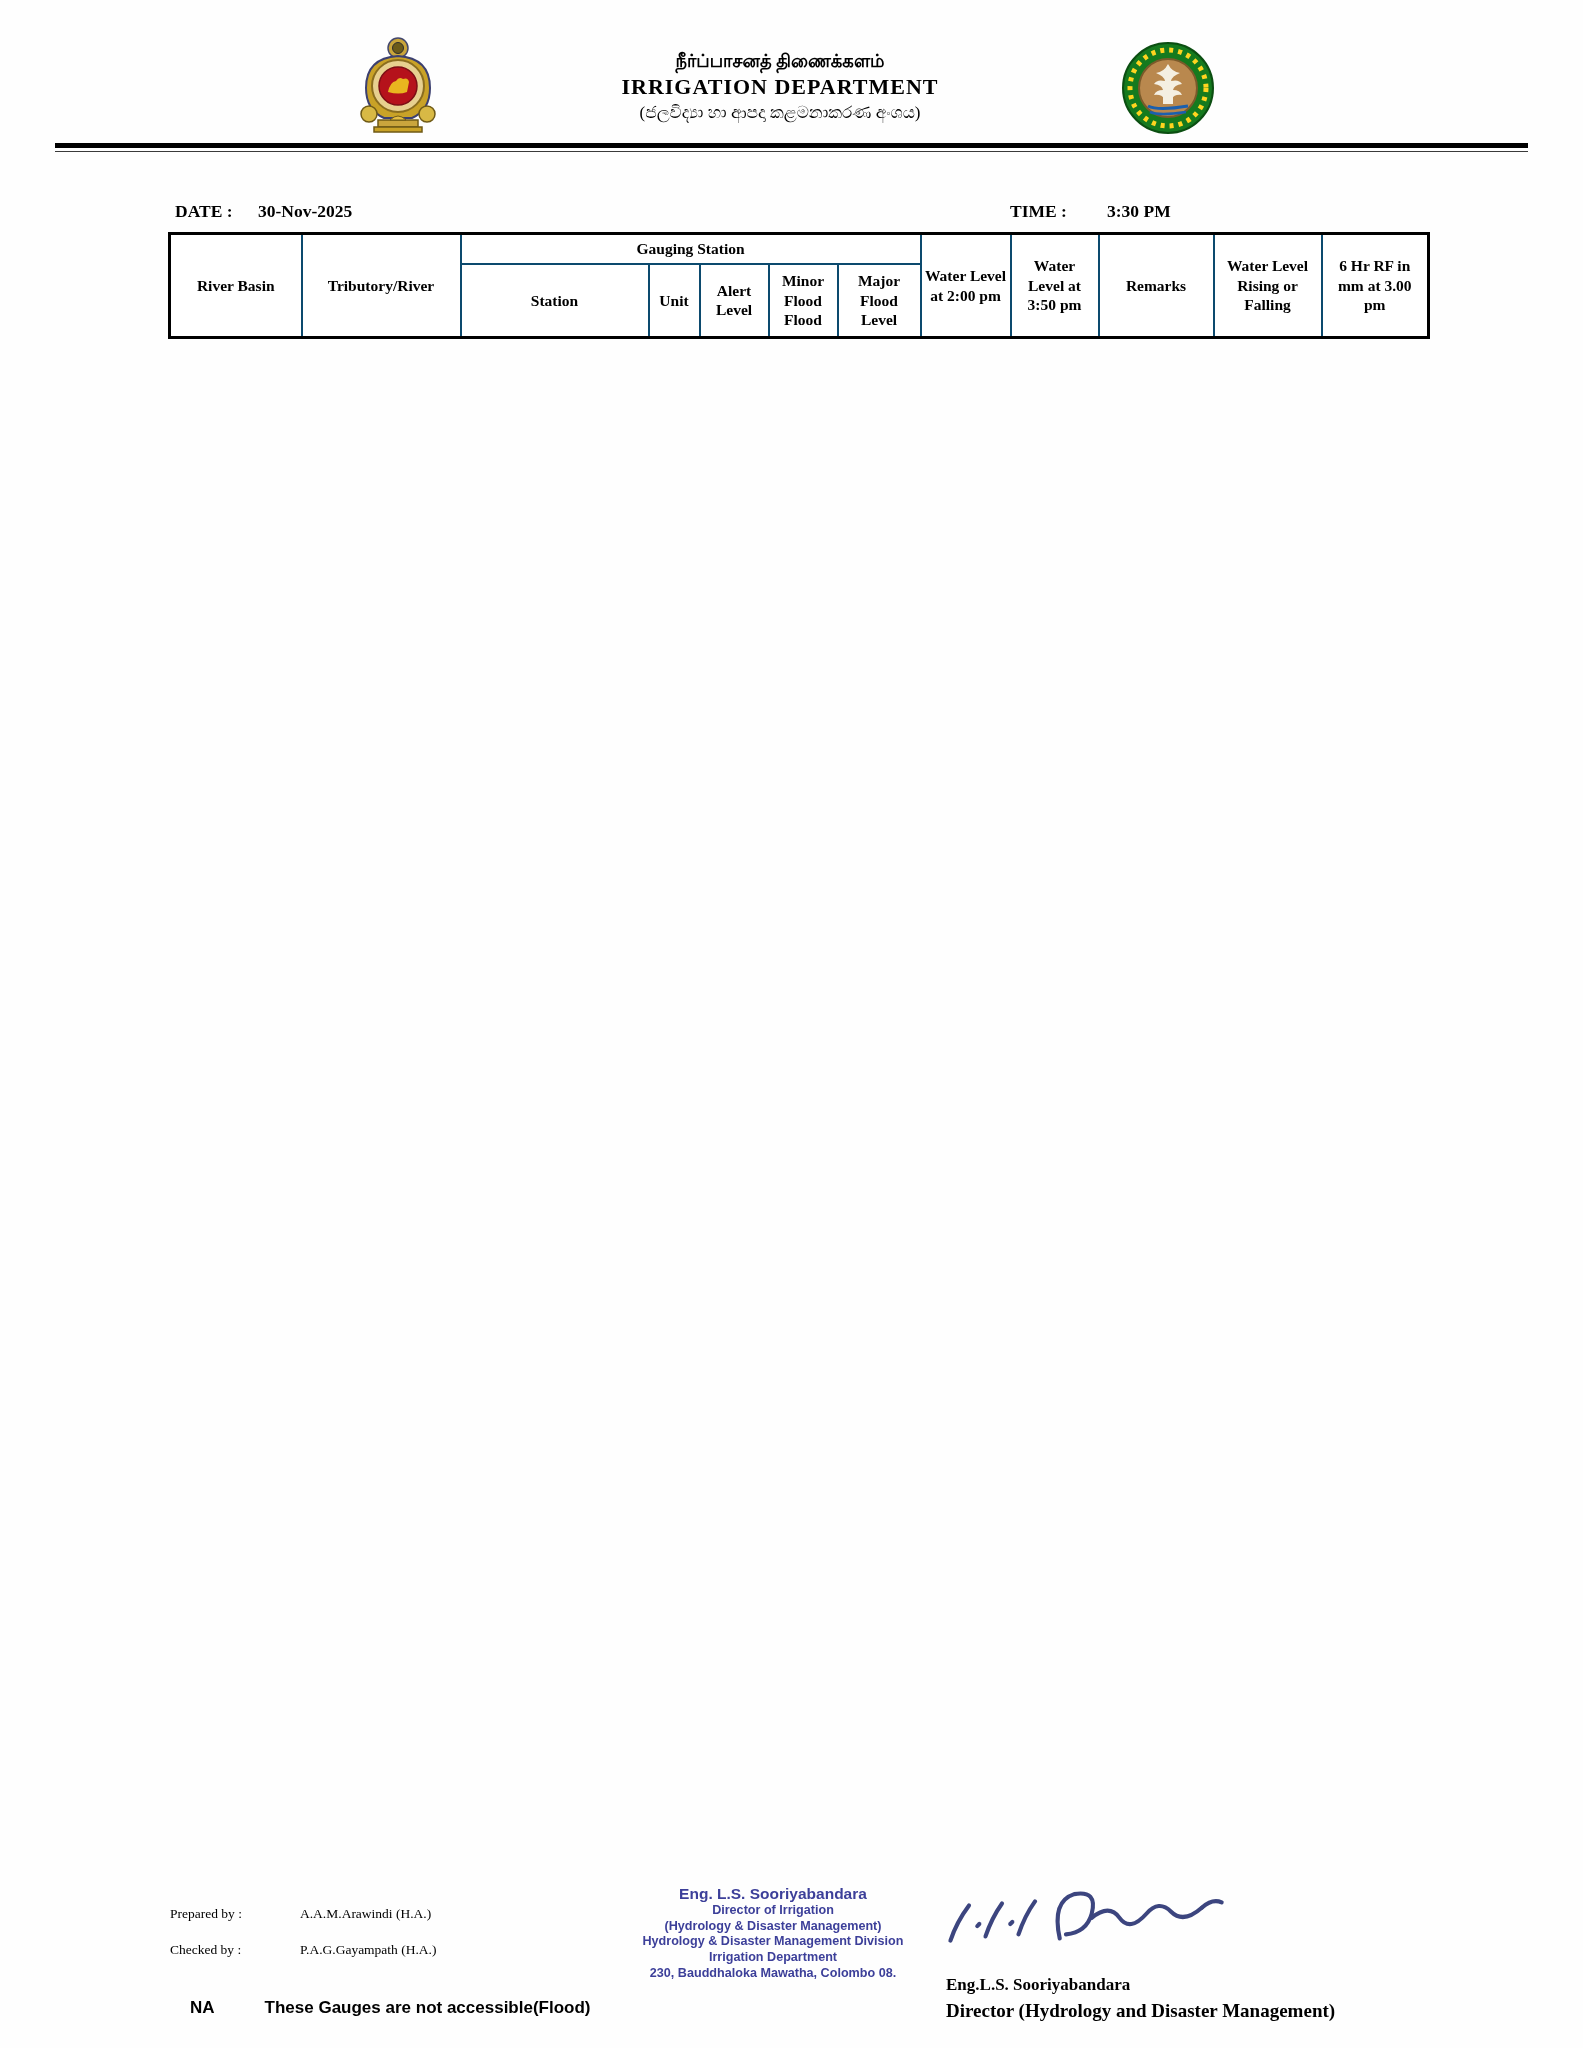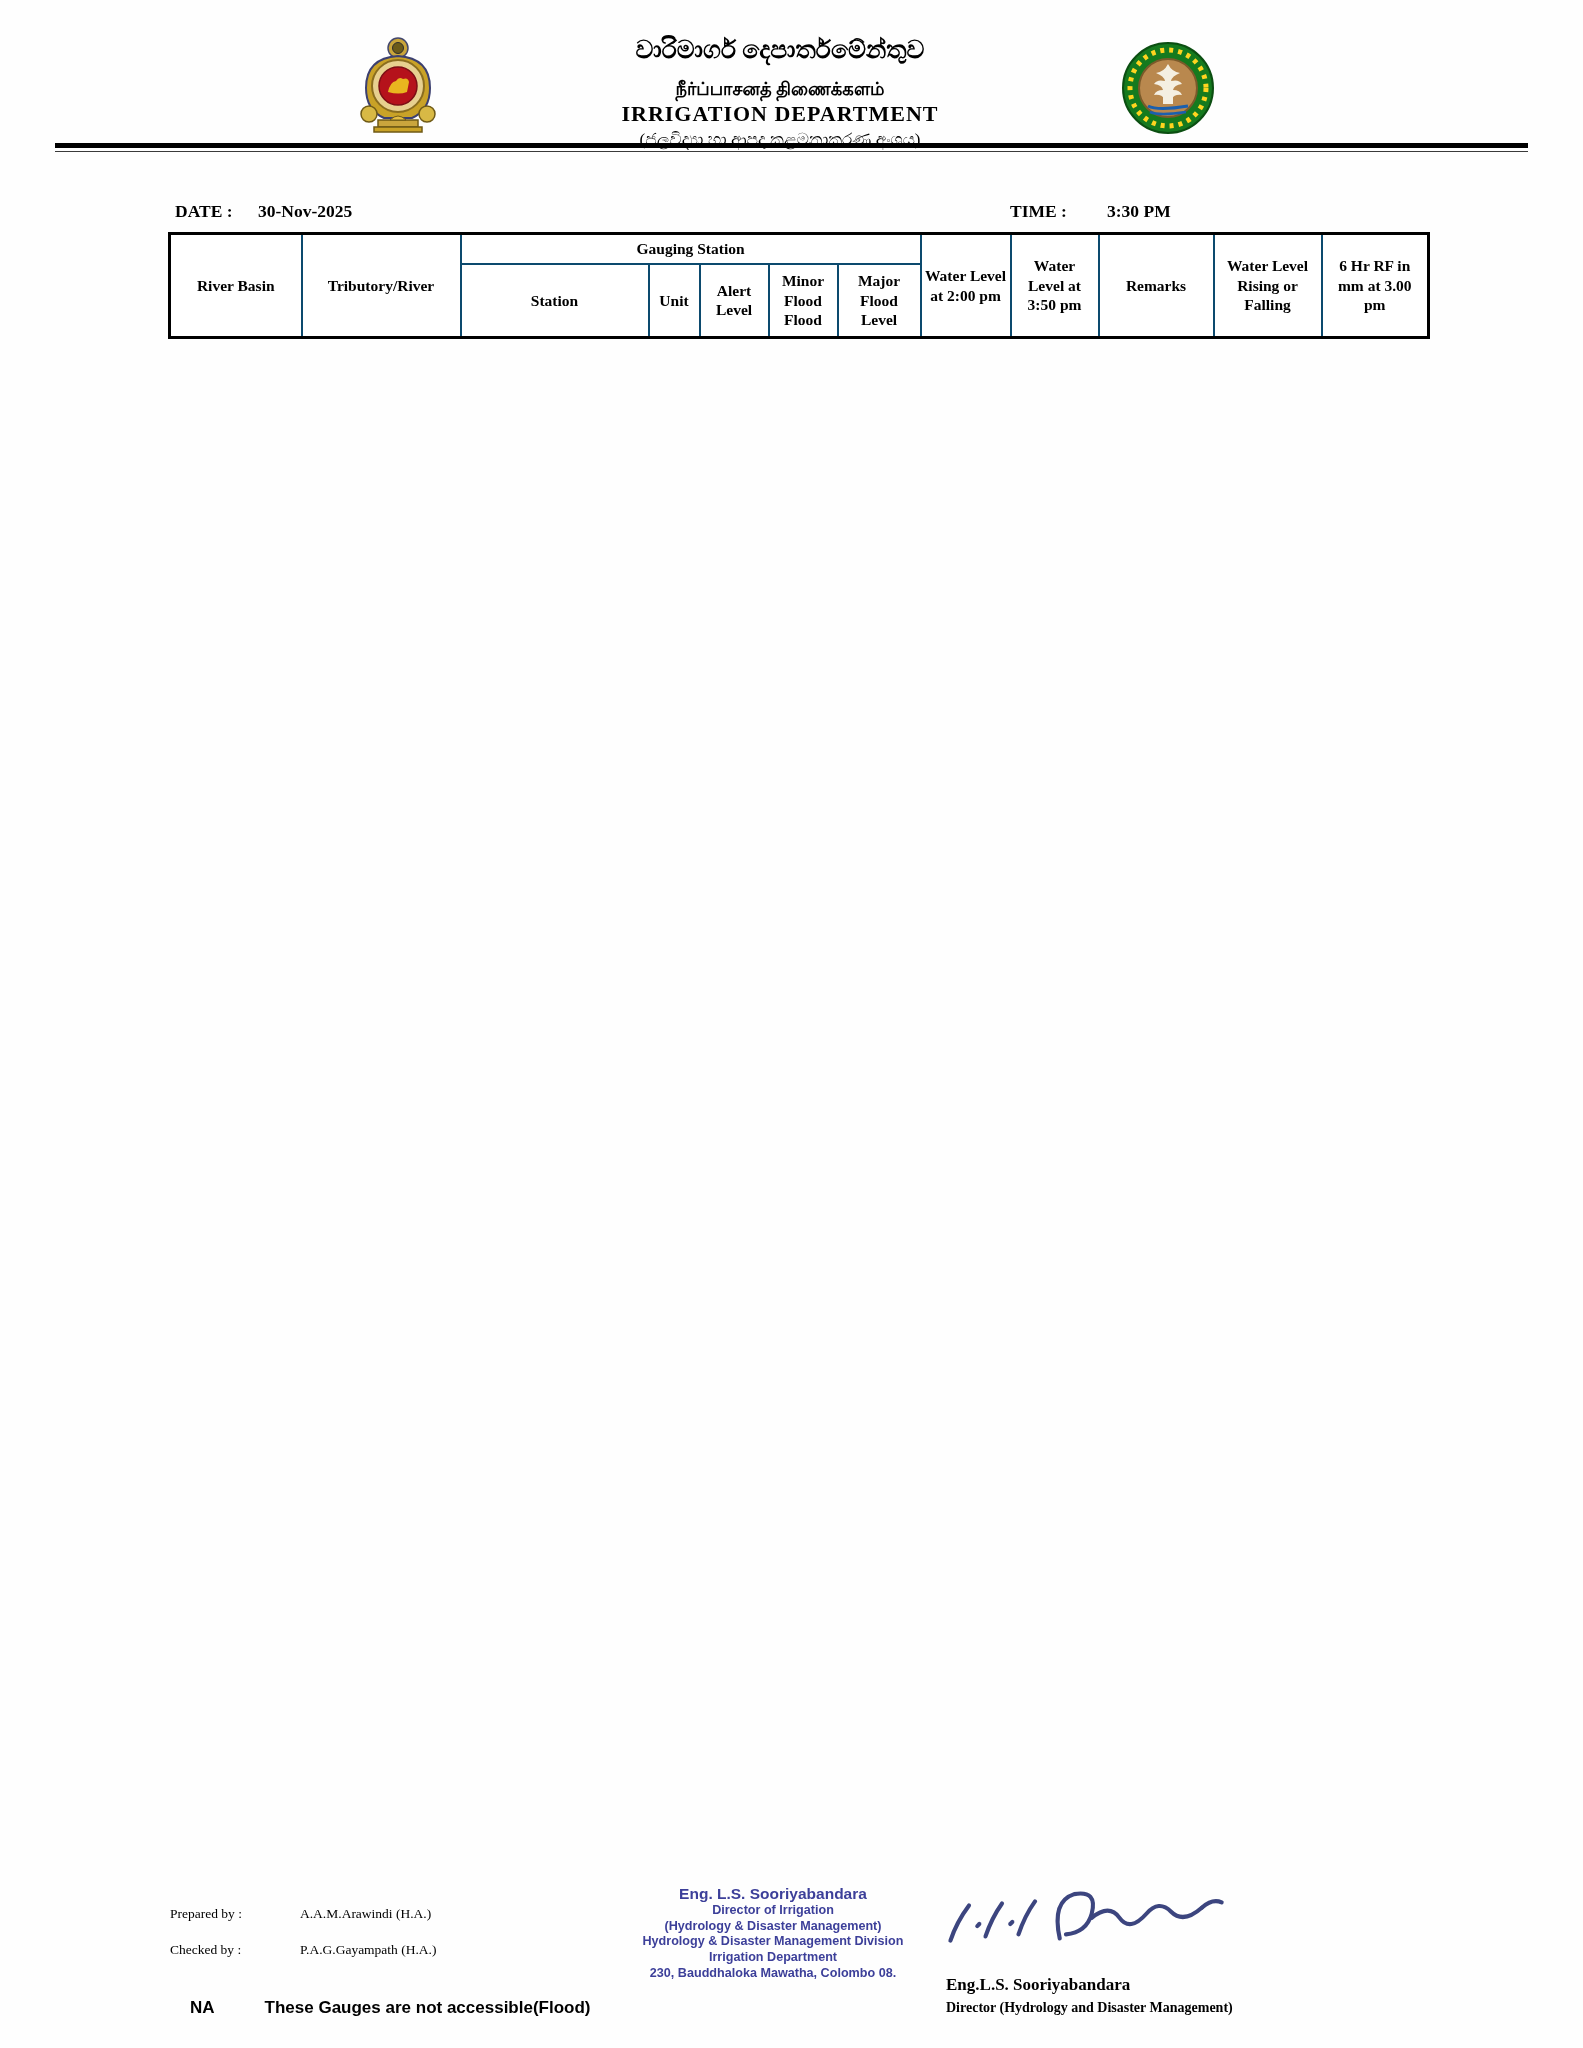--- a/index.html
+++ b/index.html
@@ -27,21 +27,21 @@
   .grid thead tr.h1{height:30px;}
   .grid thead tr.h2{height:74px;}
 
   
   .foot-label{font-size:13.5px;}
   .stamp{left:618px;top:1884px;width:310px;text-align:center;color:#2e3192;
          font-family:"Liberation Sans",sans-serif;font-weight:bold;opacity:.93;line-height:1.24;}
   .stamp .s1{font-size:15.5px;}
   .stamp .s{font-size:12.6px;}
   .sig-name{left:946px;top:1975px;font-size:17px;font-weight:bold;}
-  .sig-title{left:946px;top:2000px;font-size:14px;font-weight:bold;}
+  .sig-title{left:946px;top:2000px;font-size:19px;font-weight:bold;}
   .na-line{left:190px;top:1998px;font-family:"Liberation Sans",sans-serif;font-weight:bold;font-size:17px;}
   .na-line span{margin-right:50px;}
 </style>
 </head>
 <body>
 
 <div class="sheet">
 
   <svg class="abs" style="left:356px;top:36px;" width="84" height="98" viewBox="0 0 84 98">
     <circle cx="42" cy="12" r="10" fill="#c9a53a" stroke="#44486e" stroke-width="1.5"></circle>
@@ -51,21 +51,20 @@
     <circle cx="42" cy="50" r="19" fill="#b5121b" stroke="#7c0e14" stroke-width="1.5"></circle>
     <path d="M32 56 q2 -10 8 -11 q3 -5 7 -2 q5 -2 6 3 l-2 10 q-8 3 -19 0 Z" fill="#e9b61f"></path>
     <circle cx="13" cy="78" r="8" fill="#d8b945" stroke="#6f5a16" stroke-width="1.5"></circle>
     <circle cx="71" cy="78" r="8" fill="#d8b945" stroke="#6f5a16" stroke-width="1.5"></circle>
     <rect x="22" y="84" width="40" height="7" fill="#caa53d" stroke="#6f5a16" stroke-width="1.5"></rect>
     <path d="M34 84 q8 -8 16 0 Z" fill="#e3bd45" stroke="#6f5a16" stroke-width="1"></path>
     <rect x="18" y="91" width="48" height="5" fill="#c9a227" stroke="#6f5a16" stroke-width="1.5"></rect>
   </svg>
 
   <div class="abs dept-block">
-    <div class="dept-si1">වාරිමාර්ග දෙපාර්තමේන්තුව</div>
     <div class="dept-ta">நீர்ப்பாசனத் திணைக்களம்</div>
     <div class="dept-en">IRRIGATION DEPARTMENT</div>
     <div class="dept-si2">(ජලවිද්‍යා හා ආපදා කළමනාකරණ අංශය)</div>
   </div>
 
   <svg class="abs" style="left:1120px;top:40px;" width="96" height="96" viewBox="0 0 96 96">
     <circle cx="48" cy="48" r="45" fill="#157a1e" stroke="#0c4f12" stroke-width="2"></circle>
     <circle cx="48" cy="48" r="38" fill="none" stroke="#ffd41f" stroke-width="5" stroke-dasharray="4 5"></circle>
     <circle cx="48" cy="48" r="29" fill="#b9884e" stroke="#7a5a2a" stroke-width="2"></circle>
     <path d="M48 24 q-4 8 -12 9 q8 3 9 8 q-8 -2 -11 3 q8 1 9 6 q-7 0 -9 5 q8 -1 10 4 l8 0 q2 -5 10 -4 q-2 -5 -9 -5 q1 -5 9 -6 q-3 -5 -11 -3 q1 -5 9 -8 q-8 -1 -12 -9 Z" fill="#f4efe2"></path>

